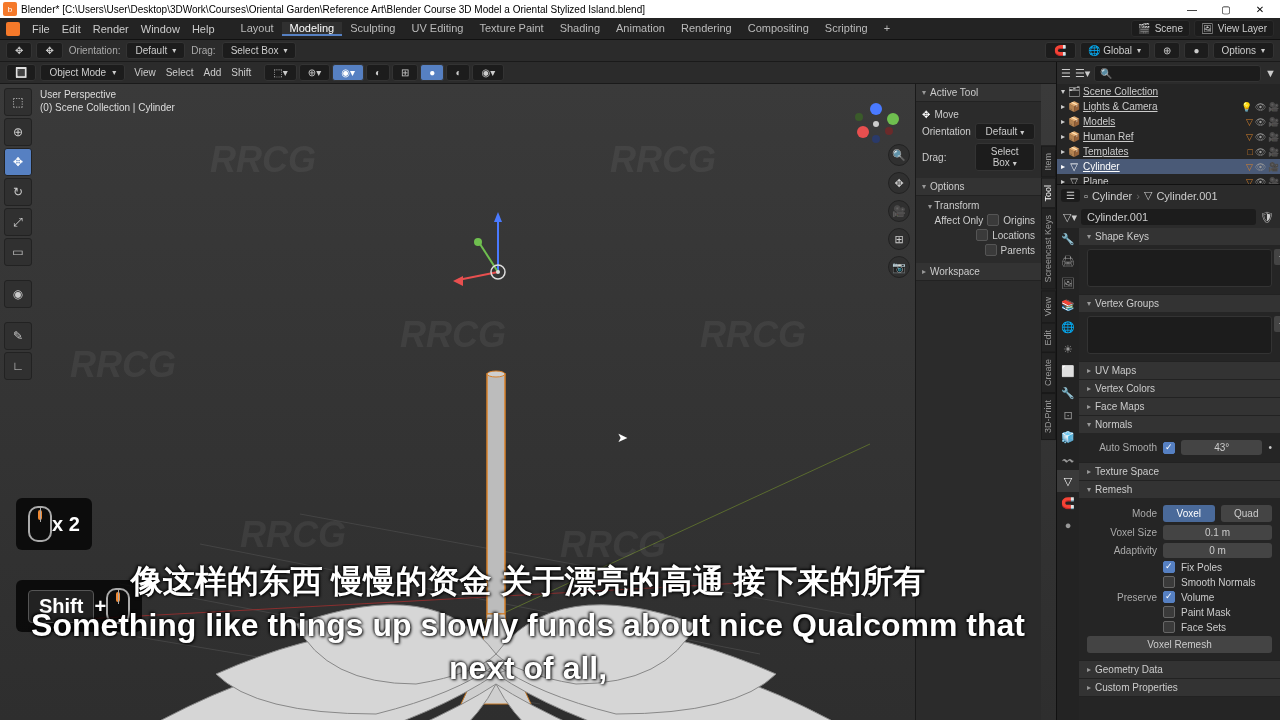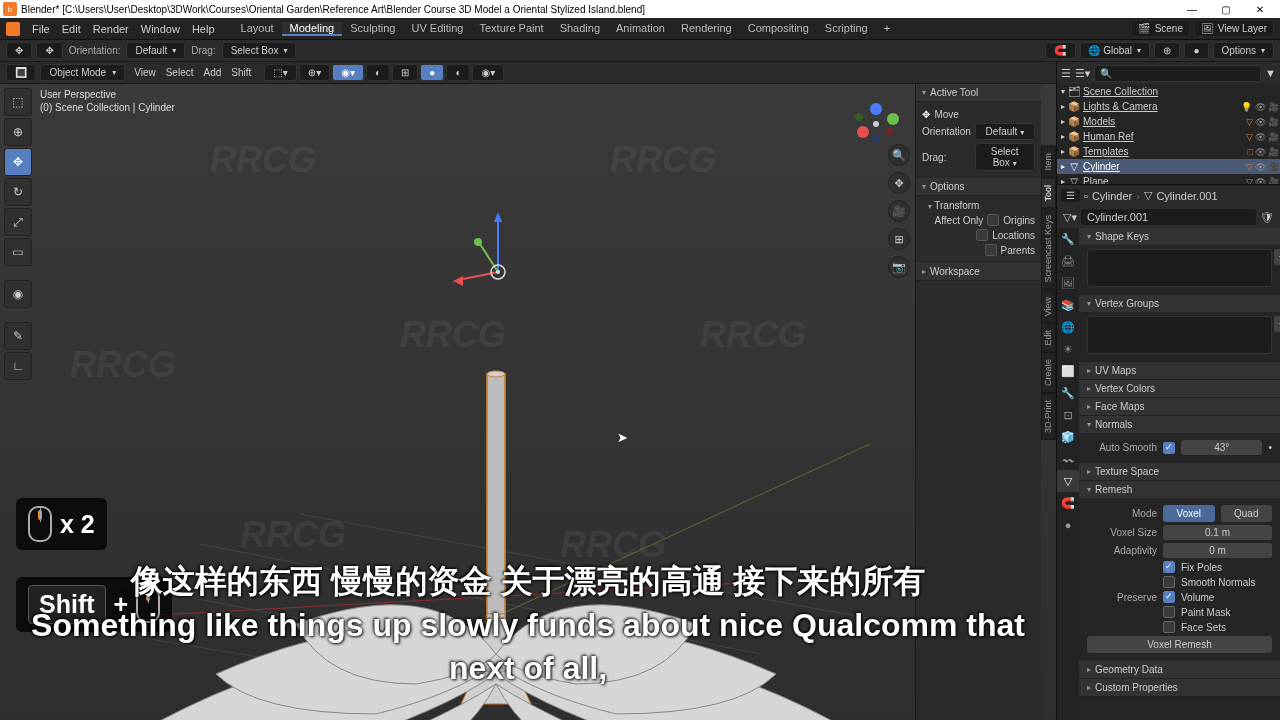--- a/index.html
+++ b/index.html
@@ -80,21 +80,21 @@
 .props-content .pbtn { flex:1; background:#4a6a9a; border-radius:3px; padding:3px 6px; text-align:center; color:#fff; }
 .props-content .pbtn.plain { background:#444; color:#ccc; }
 .props-content .listbox { background:#1c1c1c; height:38px; border:1px solid #333; border-radius:3px; margin-bottom:3px; position:relative; }
 .props-content .listadd { position:absolute; right:-18px; top:0; width:16px; height:16px; background:#444; border-radius:2px; text-align:center; line-height:16px; }
 .pchk { width:12px; height:12px; background:#3a3a3a; border:1px solid #666; border-radius:2px; display:inline-block; }
 .pchk.on { background:#5680c2; border-color:#5680c2; }
 .pchk.on::after{content:"✓"; color:#fff; font-size:9px; position:relative; top:-2px; left:1px;}
 
 .subtitle { position:absolute; bottom:30px; left:50%; transform:translateX(-50%); text-align:center; color:#fff; text-shadow:1px 1px 3px #000, -1px -1px 3px #000; font-size:32px; font-weight:600; width:95%; line-height:1.35; }
 .watermark { position:absolute; color:rgba(255,255,255,0.06); font-size:36px; font-weight:bold; font-style:italic; pointer-events:none; }
-.keyov { position:absolute; background:rgba(0,0,0,0.75); border-radius:6px; padding:8px 12px; display:flex; align-items:center; gap:8px; color:#fff; font-size:25px; font-weight:600; }
+.keyov { position:absolute; background:rgba(0,0,0,0.75); border-radius:6px; padding:8px 12px; display:flex; align-items:center; color:#fff; font-size:20px; font-weight:600; }
 .mouseico { width:24px; height:36px; border:2px solid #aaa; border-radius:10px; position:relative; }
 .mouseico::before { content:""; position:absolute; top:2px; left:50%; transform:translateX(-50%); width:4px; height:10px; background:#e83; border-radius:2px; }
 .mouseico::after { content:""; position:absolute; top:0; left:50%; width:1px; height:14px; background:#aaa; }
 svg{display:block;}
 .caret::after{content:"▾"; margin-left:3px; font-size:8px;}
 .tri-r::before{content:"▸ "; font-size:8px; color:#999;}
 .tri-d::before{content:"▾ "; font-size:8px; color:#999;}
 </style>
 </head>
 <body>

